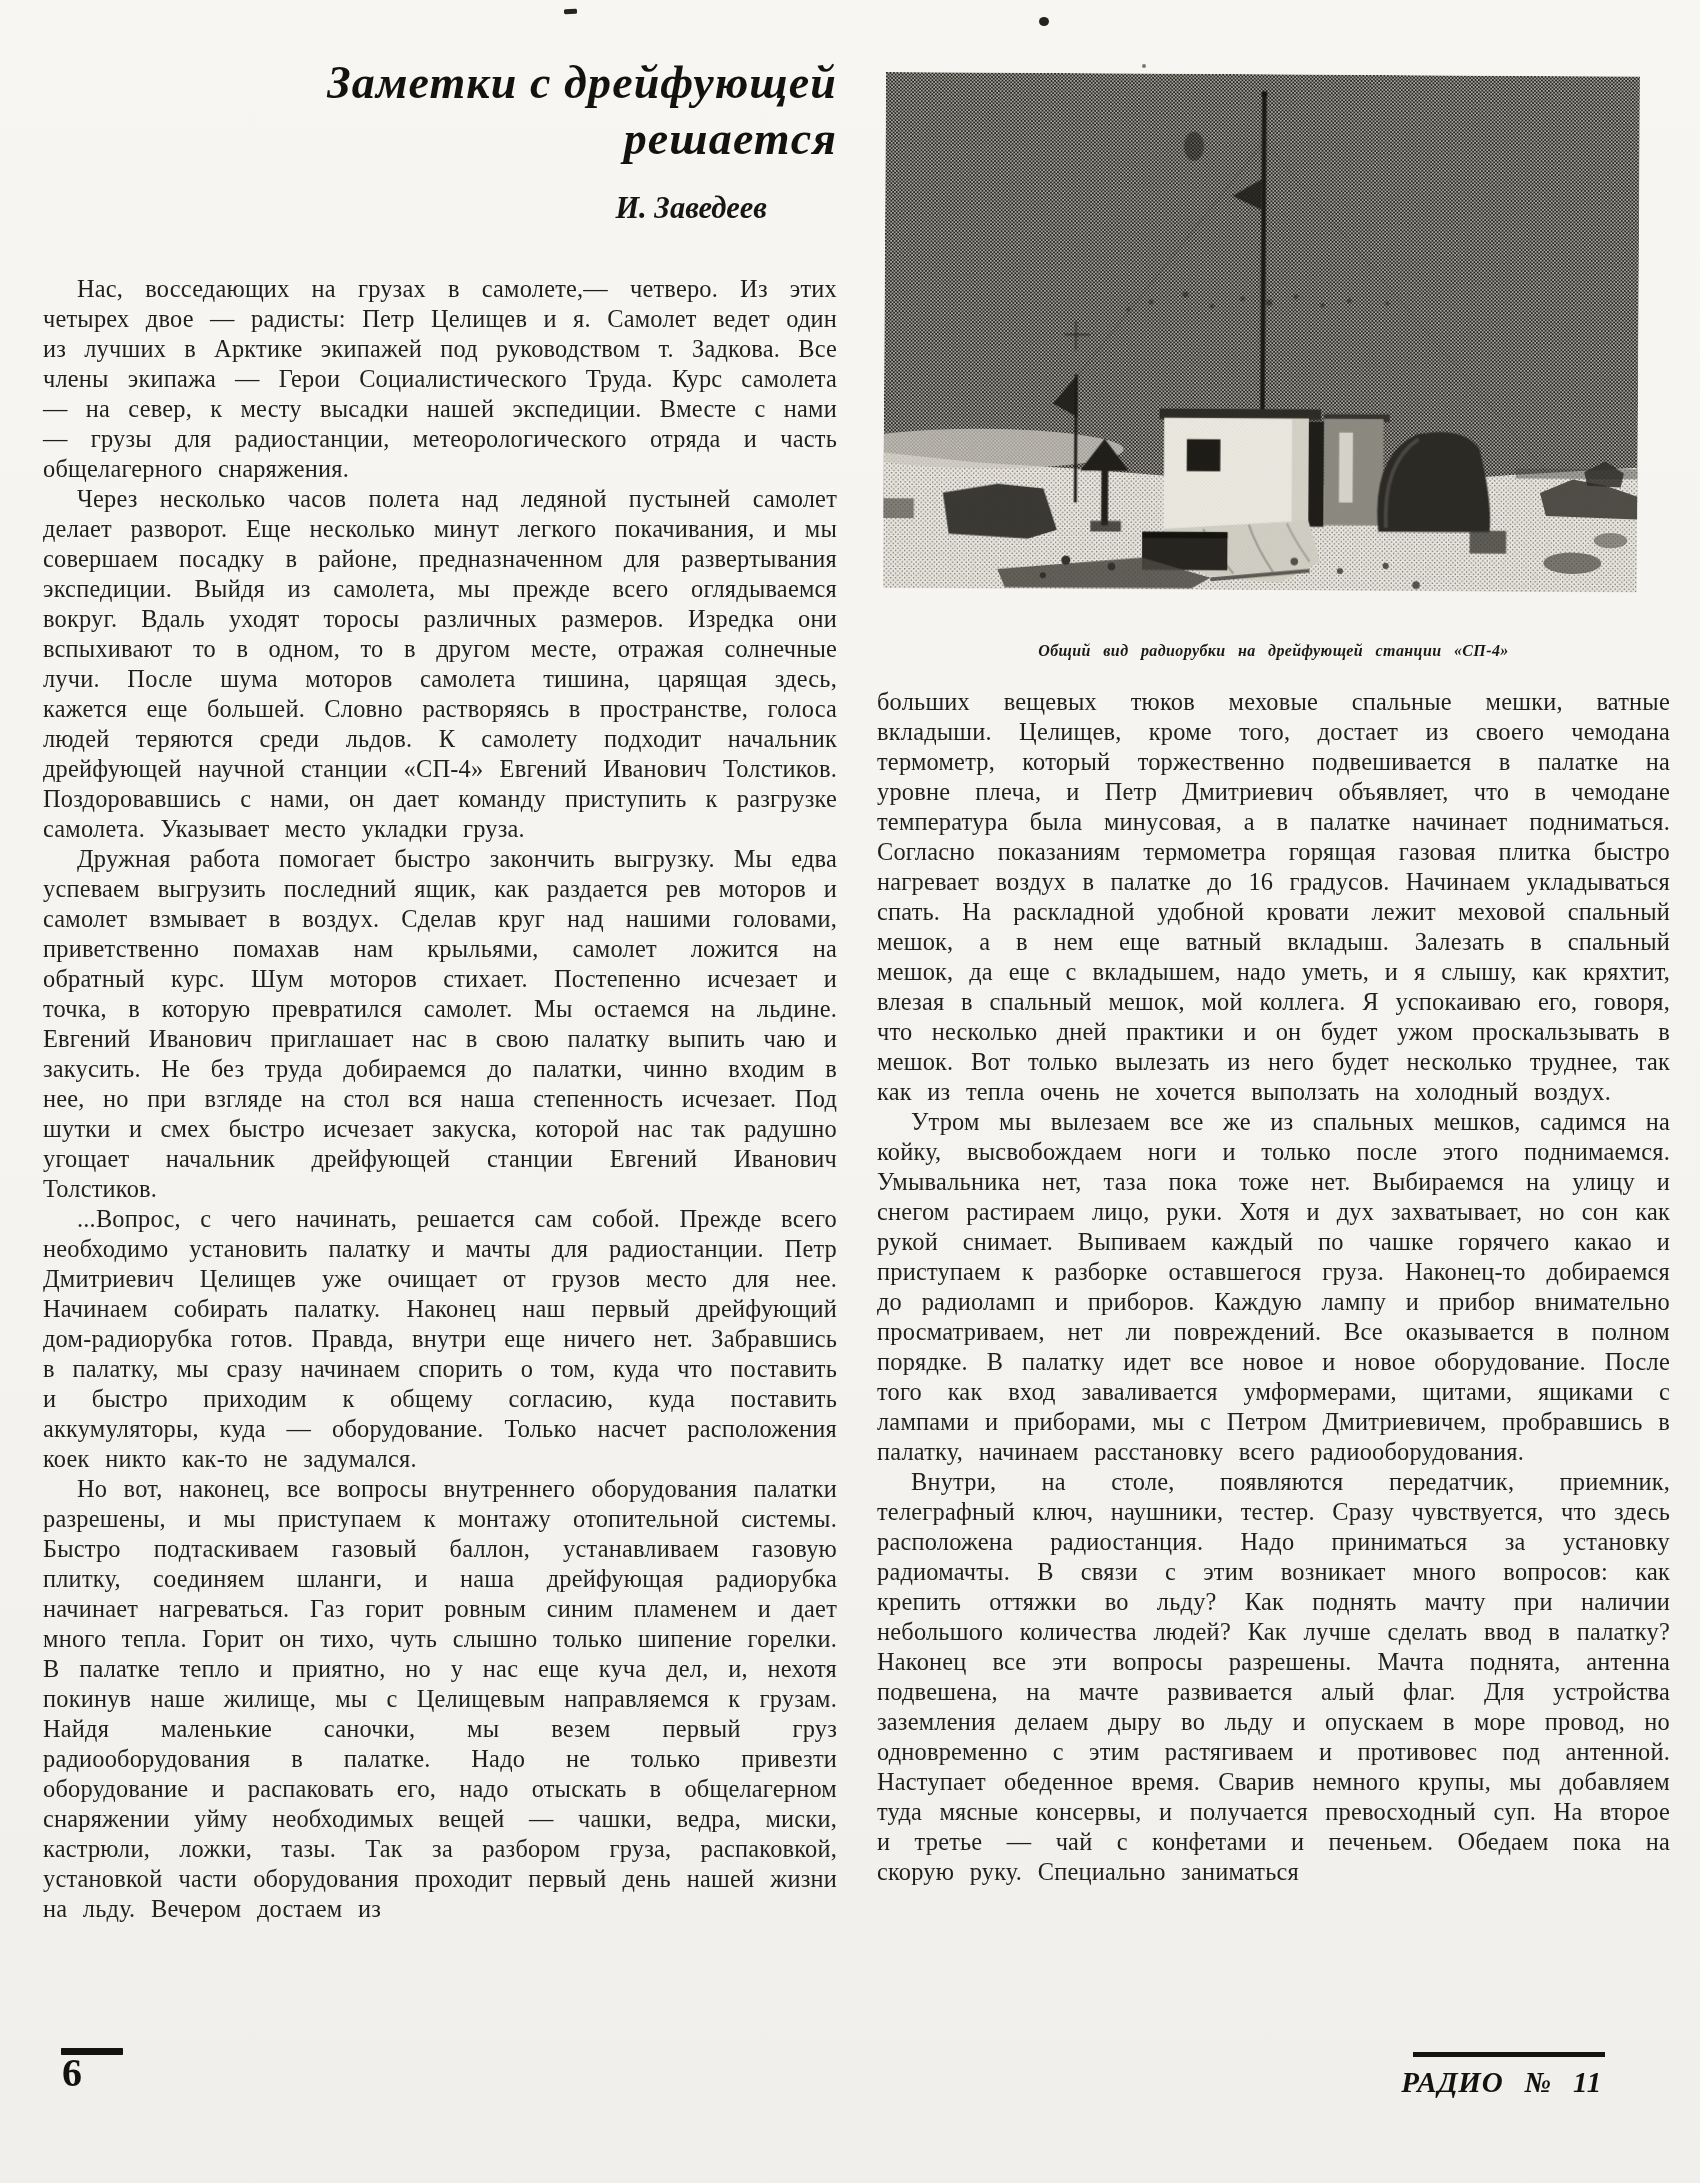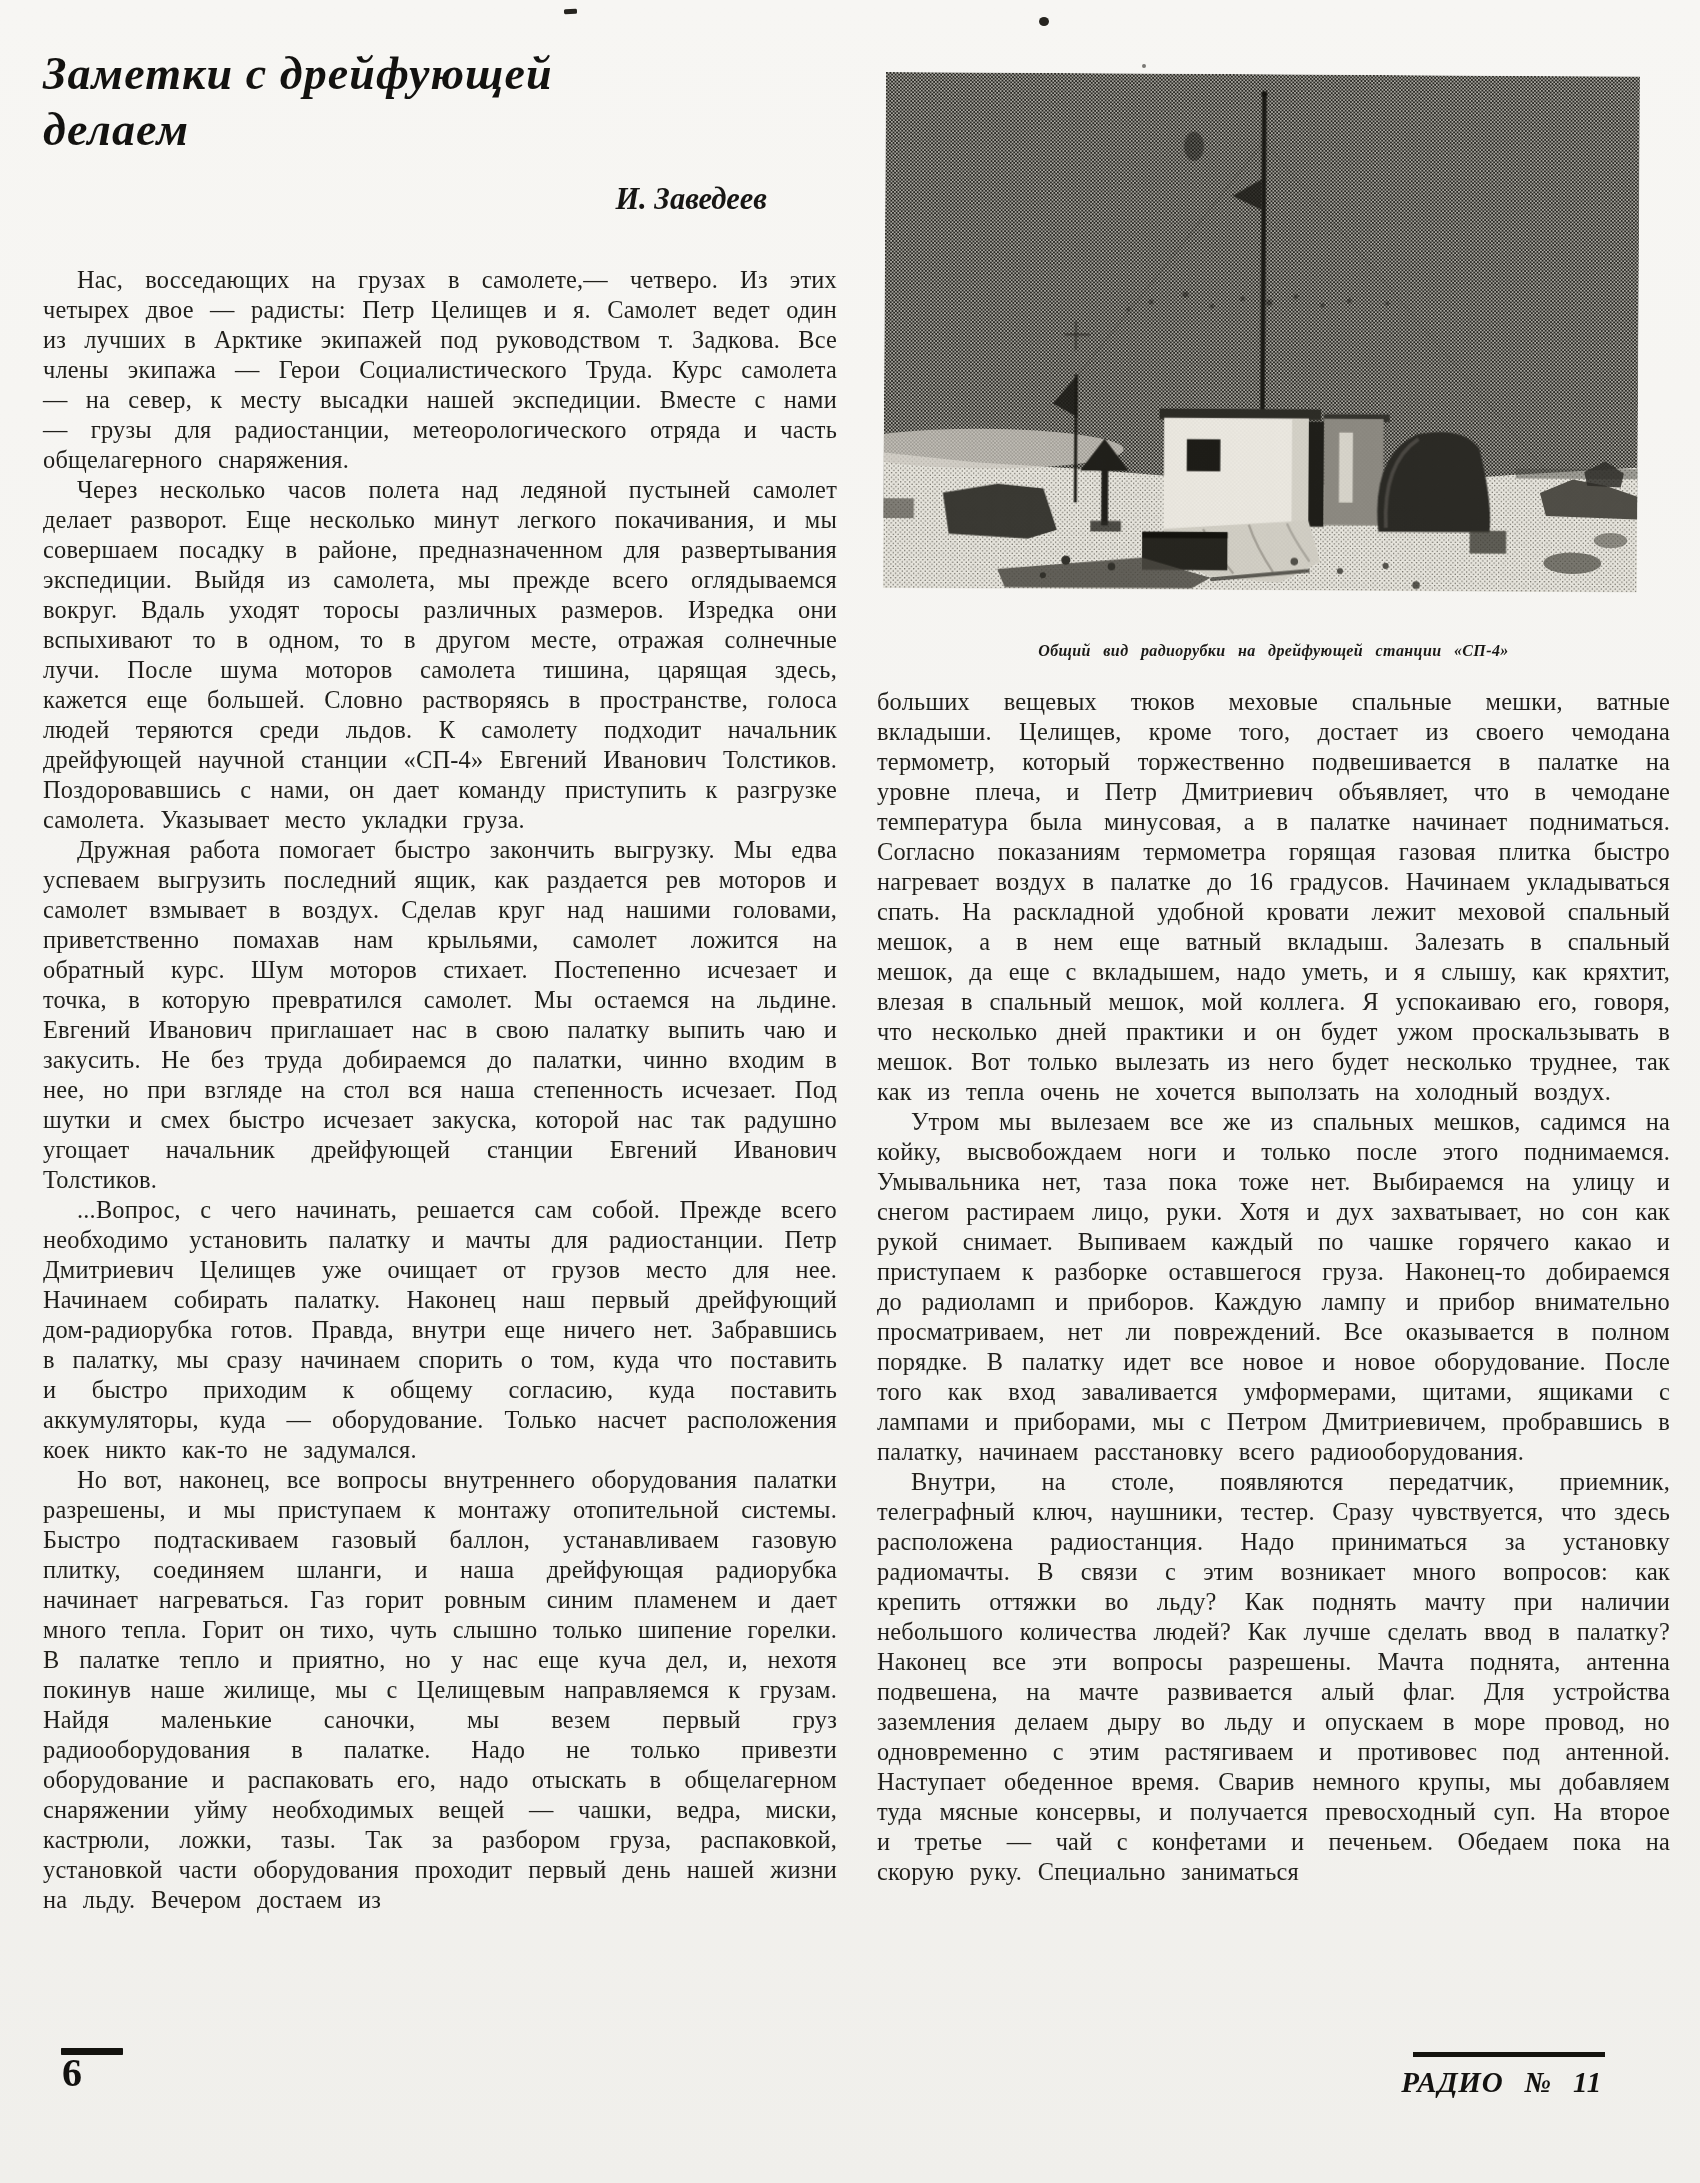--- a/index.html
+++ b/index.html
@@ -4,21 +4,21 @@
 <style>
   html,body { margin:0; padding:0; background:#e9e8e5; }
   .page {
     position:relative; width:1700px; height:2183px; overflow:hidden;
     background:linear-gradient(180deg,#f7f6f3 0%,#f4f3f0 55%,#f0efeb 100%);
     font-family:"Liberation Serif", serif; color:#1c1b18;
   }
   
   .col-left { position:absolute; left:43px; top:37px; width:794px; }
   .title {
-    margin:9px 0 0 0; text-align:left; font-style:italic; font-weight:bold;
+    margin:18px 0 0 0; text-align:right; font-style:italic; font-weight:bold;
     font-size:46px; line-height:56px; letter-spacing:1.1px; color:#131210;
   }
   .author {
     margin-top:24px; padding-right:70px; text-align:right;
     font-style:italic; font-weight:bold; font-size:30.5px; color:#171614;
   }
   .body-text { margin-top:48px; }
   .body-text p {
     margin:0; text-indent:34px; font-size:24.4px; line-height:30px;
     text-align:justify; word-spacing:0.38em; letter-spacing:0.2px; color:#201f1b;
@@ -55,21 +55,21 @@
 </head>
 <body>
 
 <div class="page">
 
   <div class="artifact artifact-dash"></div>
   <div class="artifact artifact-dot1"></div>
   <div class="artifact artifact-dot2"></div>
 
   <div class="col-left">
-    <h1 class="title"><span>Заметки с дрейфующей</span><br><span>делаем</span></h1>
+    <h1 class="title"><span>Заметки с дрейфующей</span><br><span>решается</span></h1>
     <div class="author">И. Заведеев</div>
     <div class="body-text">
       <p>Нас, восседающих на грузах в самолете,— четверо. Из этих четырех двое — радисты: Петр Целищев и я. Самолет ведет один из лучших в Арктике экипажей под руководством т. Задкова. Все члены экипажа — Герои Социалистического Труда. Курс самолета — на север, к месту высадки нашей экспедиции. Вместе с нами — грузы для радиостанции, метеорологического отряда и часть общелагерного снаряжения.</p>
       <p>Через несколько часов полета над ледяной пустыней самолет делает разворот. Еще несколько минут легкого покачивания, и мы совершаем посадку в районе, предназначенном для развертывания экспедиции. Выйдя из самолета, мы прежде всего оглядываемся вокруг. Вдаль уходят торосы различных размеров. Изредка они вспыхивают то в одном, то в другом месте, отражая солнечные лучи. После шума моторов самолета тишина, царящая здесь, кажется еще большей. Словно растворяясь в пространстве, голоса людей теряются среди льдов. К самолету подходит начальник дрейфующей научной станции «СП-4» Евгений Иванович Толстиков. Поздоровавшись с нами, он дает команду приступить к разгрузке самолета. Указывает место укладки груза.</p>
       <p>Дружная работа помогает быстро закончить выгрузку. Мы едва успеваем выгрузить последний ящик, как раздается рев моторов и самолет взмывает в воздух. Сделав круг над нашими головами, приветственно помахав нам крыльями, самолет ложится на обратный курс. Шум моторов стихает. Постепенно исчезает и точка, в которую превратился самолет. Мы остаемся на льдине. Евгений Иванович приглашает нас в свою палатку выпить чаю и закусить. Не без труда добираемся до палатки, чинно входим в нее, но при взгляде на стол вся наша степенность исчезает. Под шутки и смех быстро исчезает закуска, которой нас так радушно угощает начальник дрейфующей станции Евгений Иванович Толстиков.</p>
       <p>...Вопрос, с чего начинать, решается сам собой. Прежде всего необходимо установить палатку и мачты для радиостанции. Петр Дмитриевич Целищев уже очищает от грузов место для нее. Начинаем собирать палатку. Наконец наш первый дрейфующий дом-радиорубка готов. Правда, внутри еще ничего нет. Забравшись в палатку, мы сразу начинаем спорить о том, куда что поставить и быстро приходим к общему согласию, куда поставить аккумуляторы, куда — оборудование. Только насчет расположения коек никто как-то не задумался.</p>
       <p>Но вот, наконец, все вопросы внутреннего оборудования палатки разрешены, и мы приступаем к монтажу отопительной системы. Быстро подтаскиваем газовый баллон, устанавливаем газовую плитку, соединяем шланги, и наша дрейфующая радиорубка начинает нагреваться. Газ горит ровным синим пламенем и дает много тепла. Горит он тихо, чуть слышно только шипение горелки. В палатке тепло и приятно, но у нас еще куча дел, и, нехотя покинув наше жилище, мы с Целищевым направляемся к грузам. Найдя маленькие саночки, мы везем первый груз радиооборудования в палатке. Надо не только привезти оборудование и распаковать его, надо отыскать в общелагерном снаряжении уйму необходимых вещей — чашки, ведра, миски, кастрюли, ложки, тазы. Так за разбором груза, распаковкой, установкой части оборудования проходит первый день нашей жизни на льду. Вечером достаем из</p>
     </div>
   </div>
 

